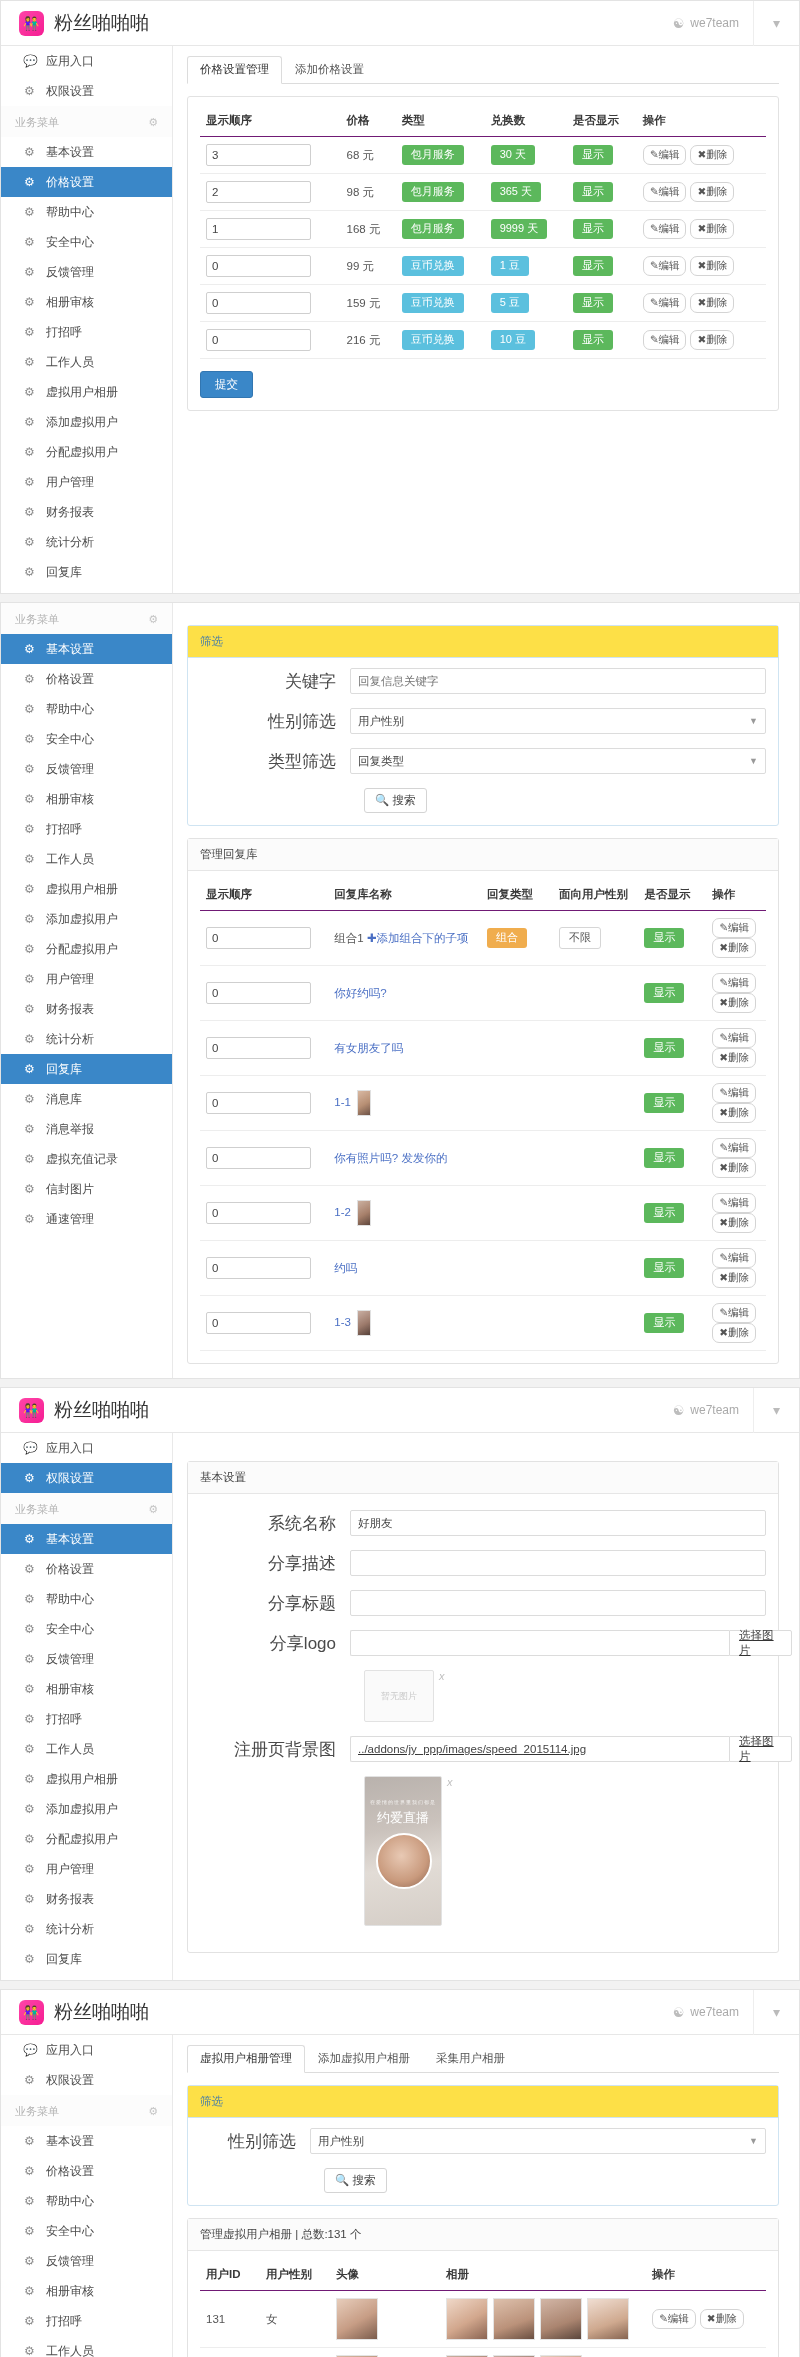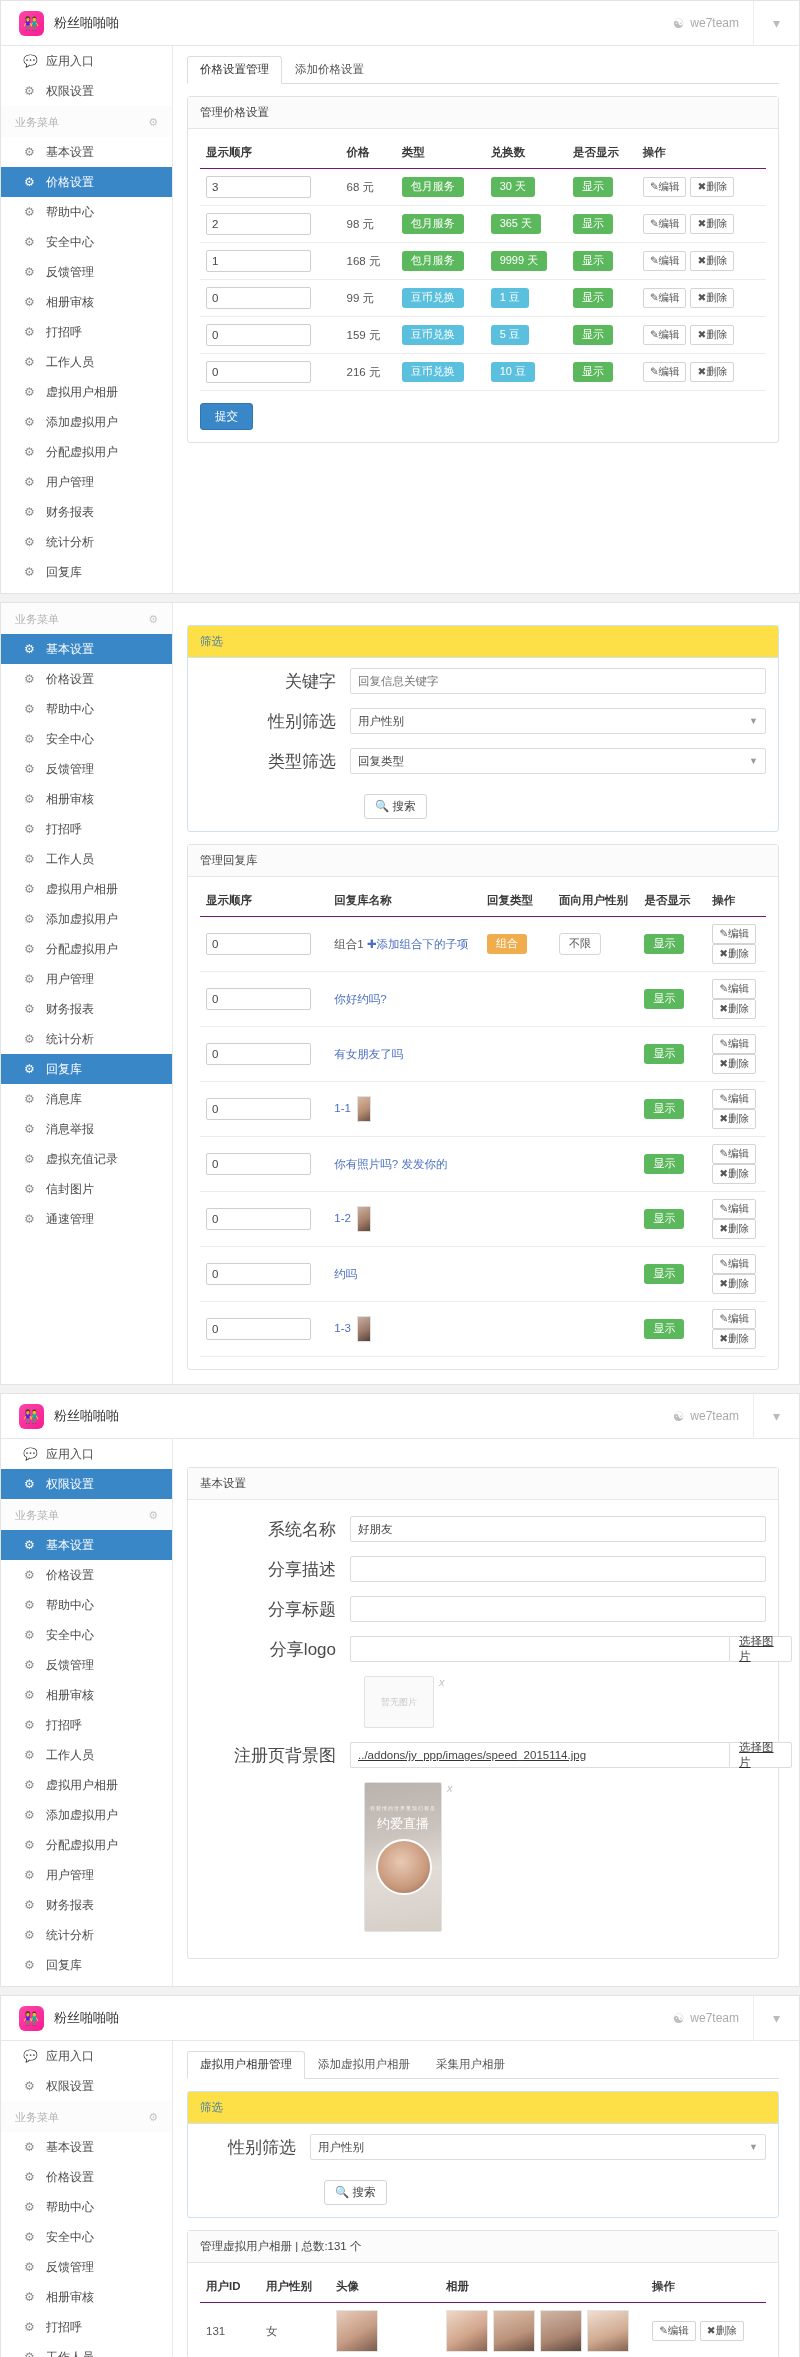--- a/index.html
+++ b/index.html
@@ -33,21 +33,21 @@
     padding-left: 18px;
     gap: 10px;
   }
   .brand-logo {
     width: 25px; height: 25px;
     border-radius: 6px;
     background: linear-gradient(135deg,#ff45a8,#f51d93);
     display: flex; align-items: center; justify-content: center;
     color: #fff; font-size: 13px; line-height: 1;
   }
-  .brand-name { font-size: 13px; color: #333; white-space: nowrap; }
+  .brand-name { font-size: 19px; color: #333; white-space: nowrap; }
   .topbar-spacer { flex: 1; }
   .topbar-user {
     display: flex; align-items: center; gap: 6px;
     color: #aaa; font-size: 12px; padding-right: 14px;
   }
   .topbar-user .wx { color: #bdbdbd; font-size: 13px; }
   .topbar-caret {
     width: 46px; height: 45px;
     border-left: 1px solid #eee;
     display: flex; align-items: center; justify-content: center;
@@ -157,21 +157,21 @@
     white-space: nowrap;
   }
   .badge.green { background: #5cb85c; }
   .badge.cyan  { background: #5bc0de; }
   .badge.orange{ background: #f0ad4e; }
   .badge.plain { background: #fff; color: #555; border: 1px solid #d6d6d6; }
   .opbtn {
     display: inline-block;
     border: 1px solid #d4d4d4;
     background: #fff;
-    border-radius: 2px;
+    border-radius: 7px;
     padding: 2px 6px;
     font-size: 10.5px;
     color: #555;
     margin-right: 4px;
     white-space: nowrap;
   }
   .btn-primary {
     display: inline-block;
     background: #3a87c8;
     border: 1px solid #3276b1;
@@ -250,21 +250,21 @@
   .sm-img { width: 14px; height: 26px; display:inline-block; vertical-align: middle; margin-left: 6px; border:1px solid #e0e0e0;}
   
   .p1 { background: linear-gradient(150deg,#d9b9a3,#b78f74 55%,#6d5246); }
   .p2 { background: linear-gradient(150deg,#e7cdbb,#c79d85 55%,#7b5c4c); }
   .p3 { background: linear-gradient(150deg,#cbb0a0,#a7806b 55%,#5e463b); }
   .p4 { background: linear-gradient(150deg,#efd8c8,#d2a78d 55%,#8a6452); }
   .p5 { background: linear-gradient(150deg,#c9aea2,#9c7a6b 55%,#554039); }
   .p6 { background: linear-gradient(160deg,#ddc0ac,#bb927a 60%,#6a4f41); }
   .p7 { background: linear-gradient(160deg,#f0ded2,#cfa98f 60%,#866451); }
   .p8 { background: linear-gradient(160deg,#d2b6a6,#ab8570 60%,#5b463c); }
-  .search-row { margin-top: 20px; text-decoration: underline; }
+  .search-row { margin-top: 8px; text-decoration: underline; }
 </style>
 </head>
 <body>
 
 <div class="screen">
   <div class="topbar">
     <div class="brand">
       <div class="brand-logo">👫</div>
       <div class="brand-name">粉丝啪啪啪</div>
     </div>
@@ -351,21 +351,20 @@
             <span>回复库</span>
           </div>
       </div>
     </div>
     <div class="content">
       <div class="tabs">
         <div class="tab active">价格设置管理</div>
         <div class="tab">添加价格设置</div>
       </div>
       <div class="panel">
-        <div class="panel-head">管理价格设置</div>
         <div class="panel-body">
           <table class="grid">
             <thead>
               <tr>
                 <th>显示顺序</th>
                 <th>价格</th>
                 <th>类型</th>
                 <th>兑换数</th>
                 <th>是否显示</th>
                 <th>操作</th>

